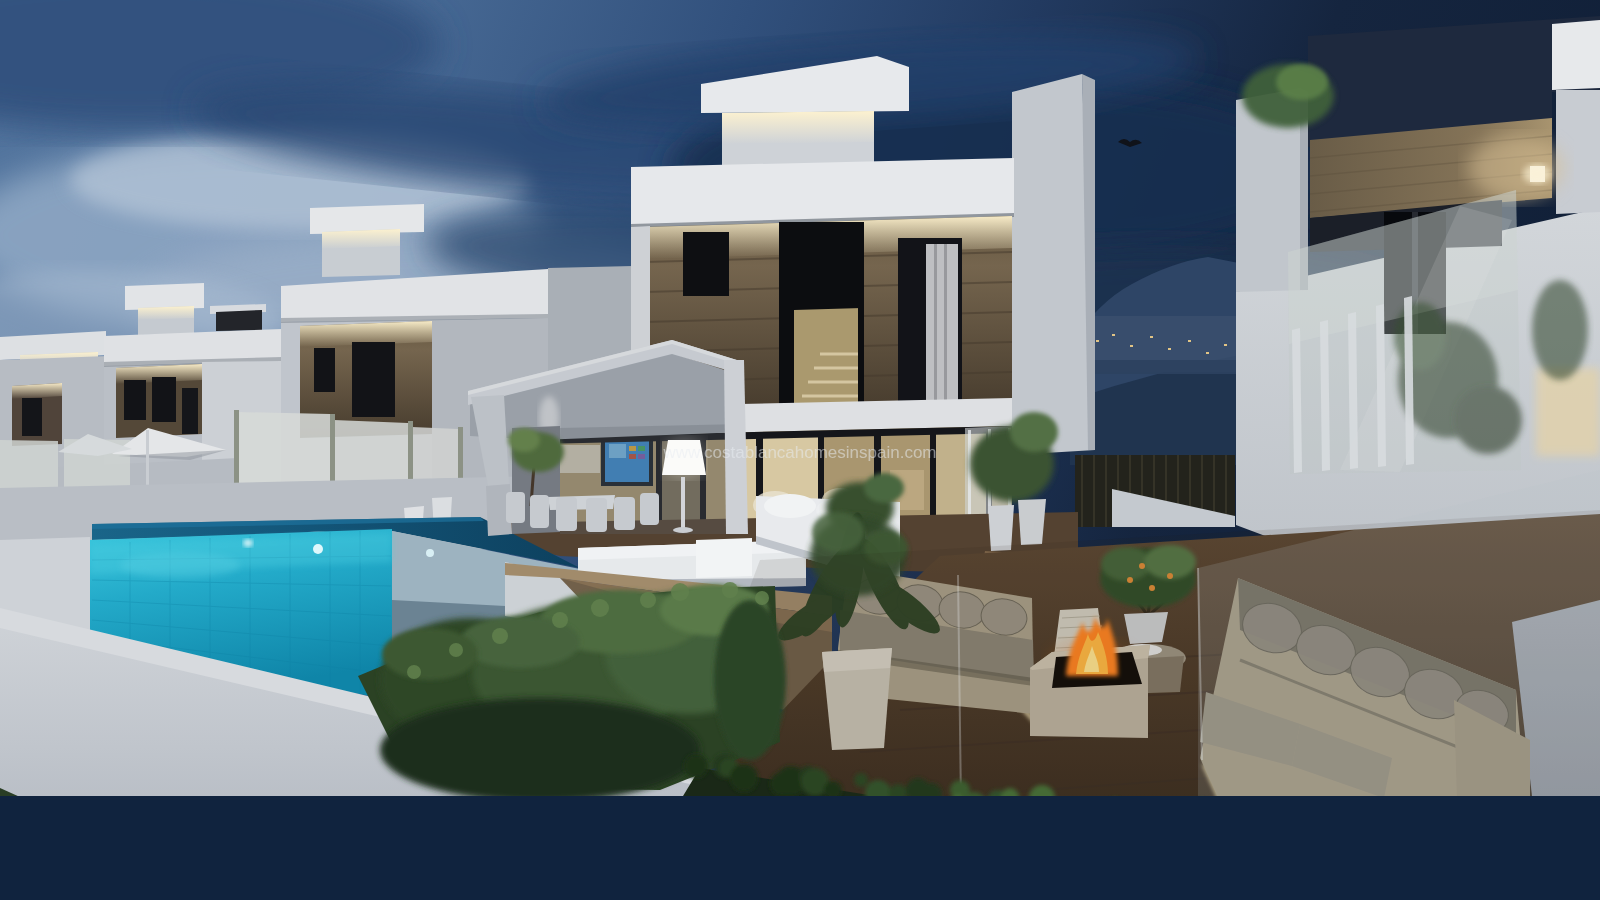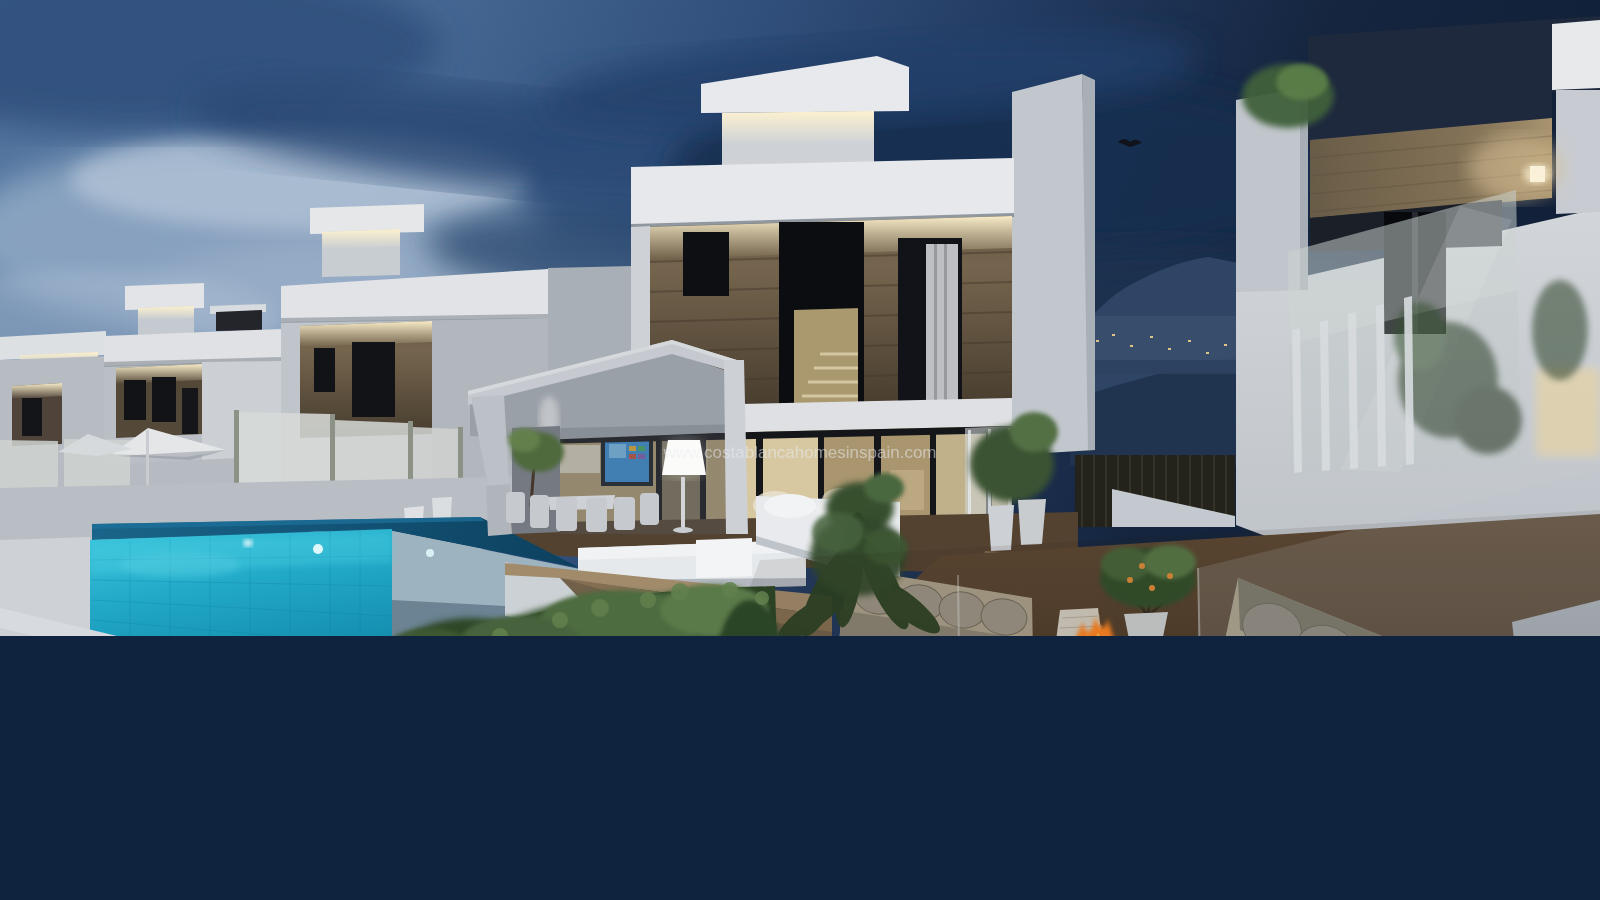--- a/index.html
+++ b/index.html
@@ -1,16 +1,16 @@
 <!DOCTYPE html>
 <html><head>
 <meta charset="utf-8">
 <style>
   html,body{margin:0;padding:0;background:#10233e;}
-  #scene{width:1600px;height:636px;position:relative;overflow:hidden;font-family:"Liberation Sans",sans-serif;}
+  #scene{width:1600px;height:796px;position:relative;overflow:hidden;font-family:"Liberation Sans",sans-serif;}
 </style>
 </head>
 <body>
 <div id="scene">
 <svg width="1600" height="900" viewBox="0 0 1600 900" xmlns="http://www.w3.org/2000/svg">
 <defs>
   <linearGradient id="skyg" x1="0" y1="0" x2="1" y2="0.22">
     <stop offset="0" stop-color="#54769f"></stop>
     <stop offset="0.25" stop-color="#476994"></stop>
     <stop offset="0.45" stop-color="#31507c"></stop>

